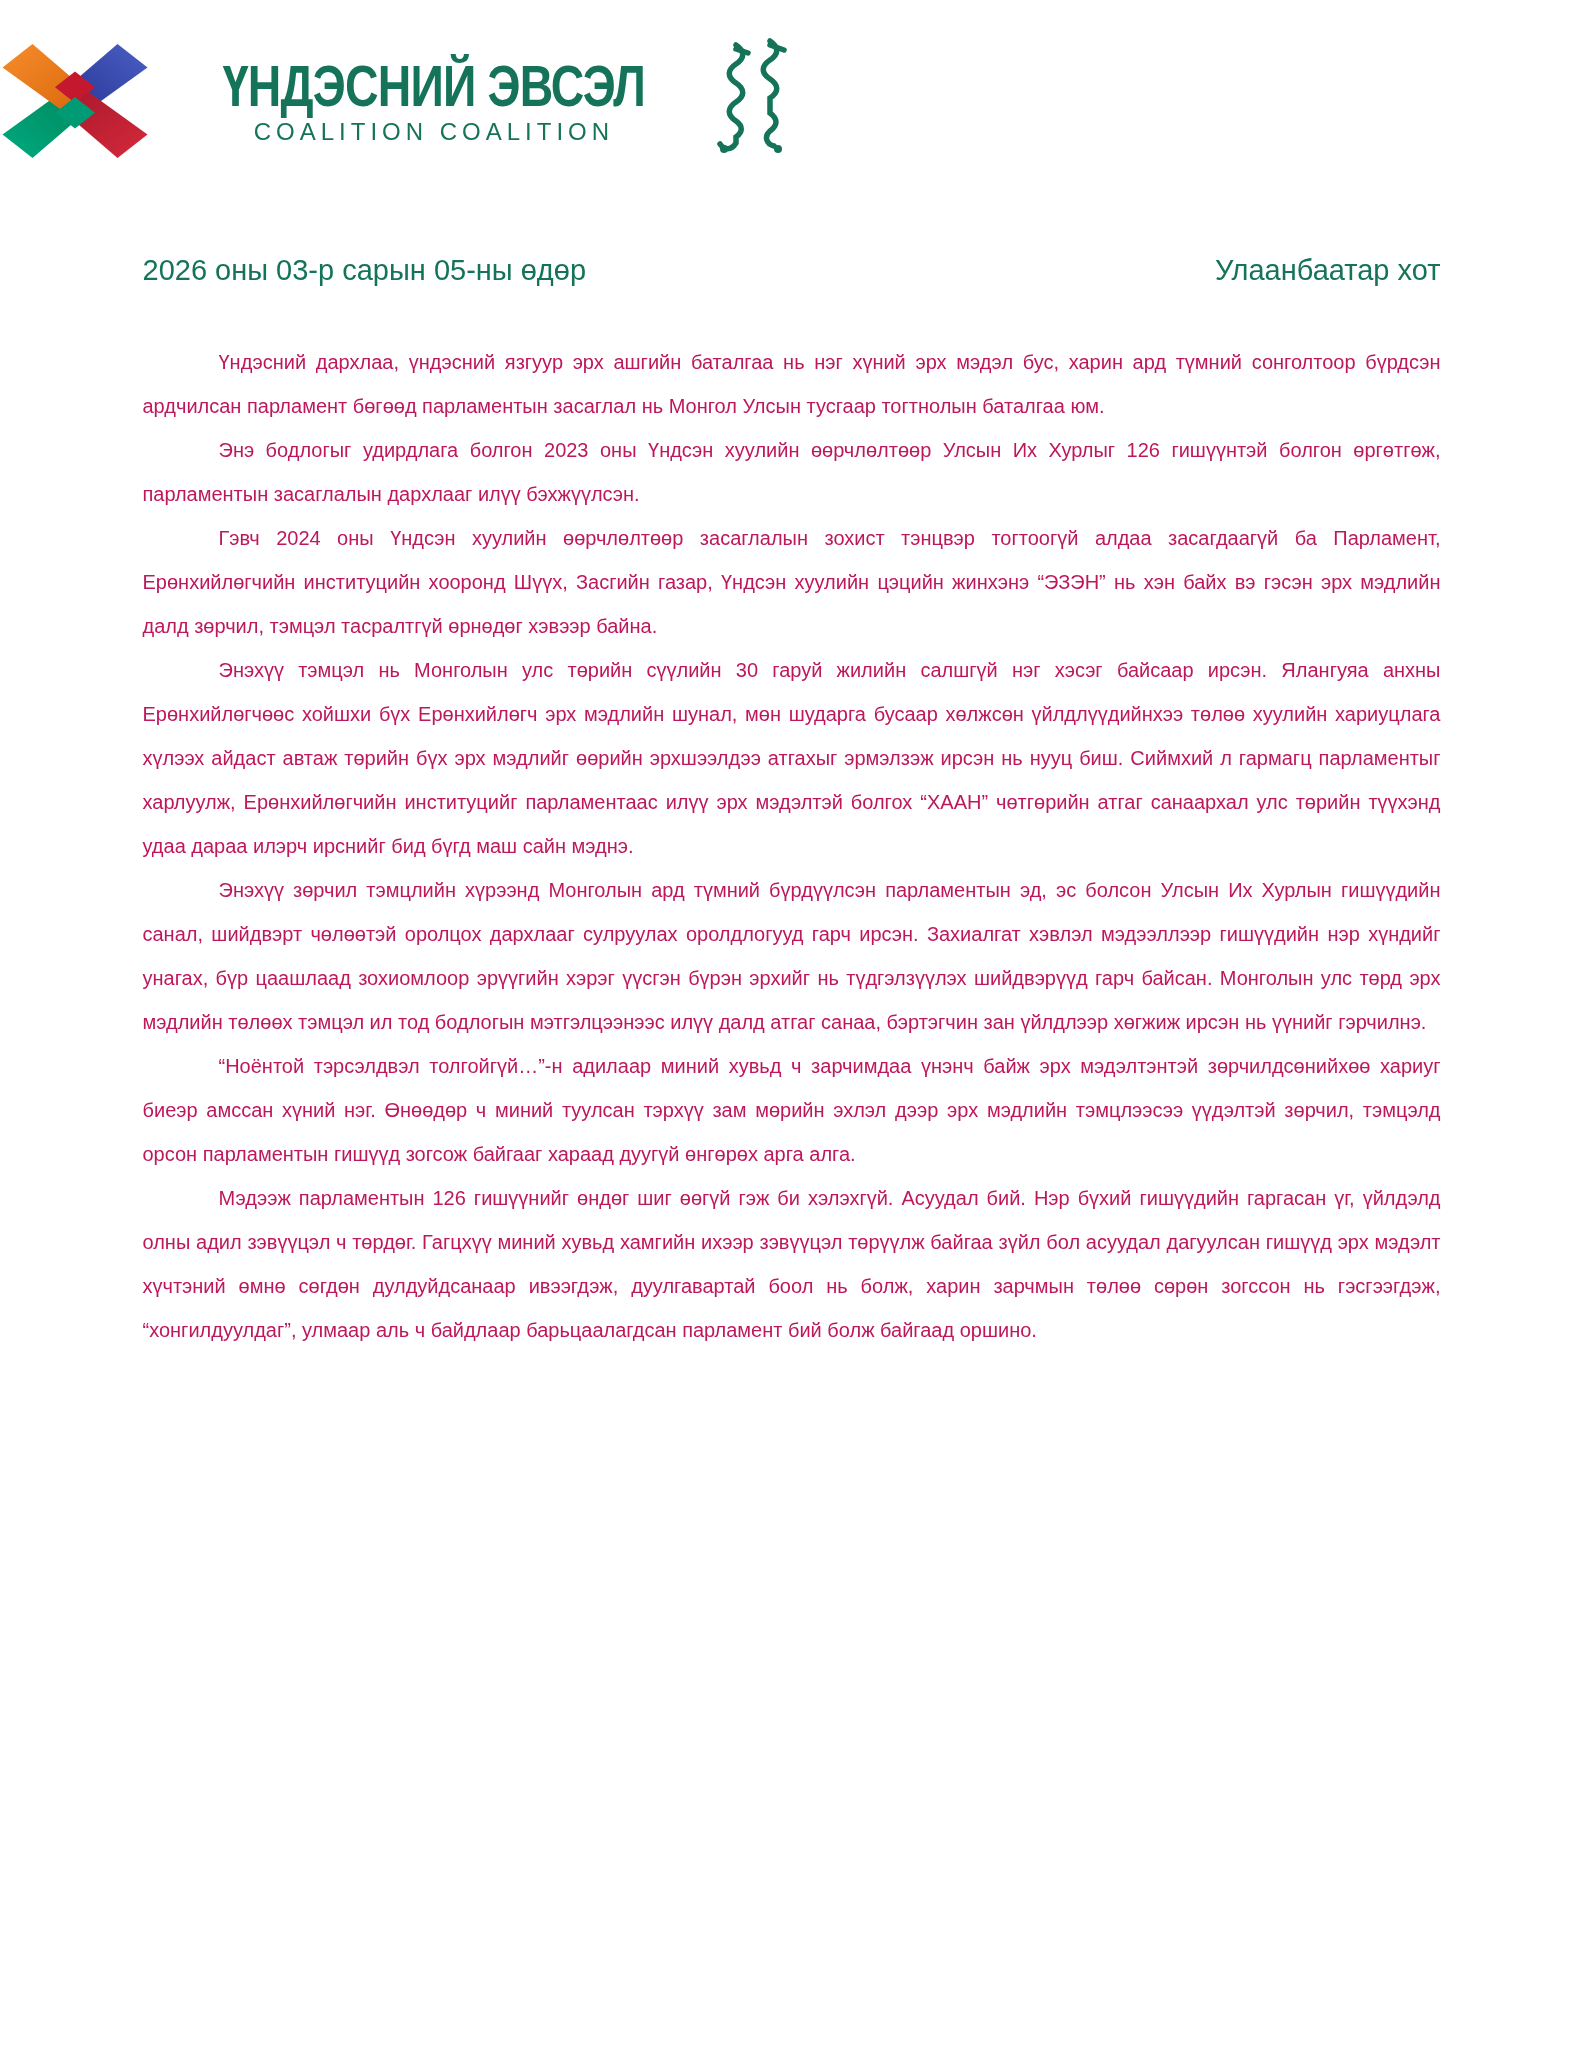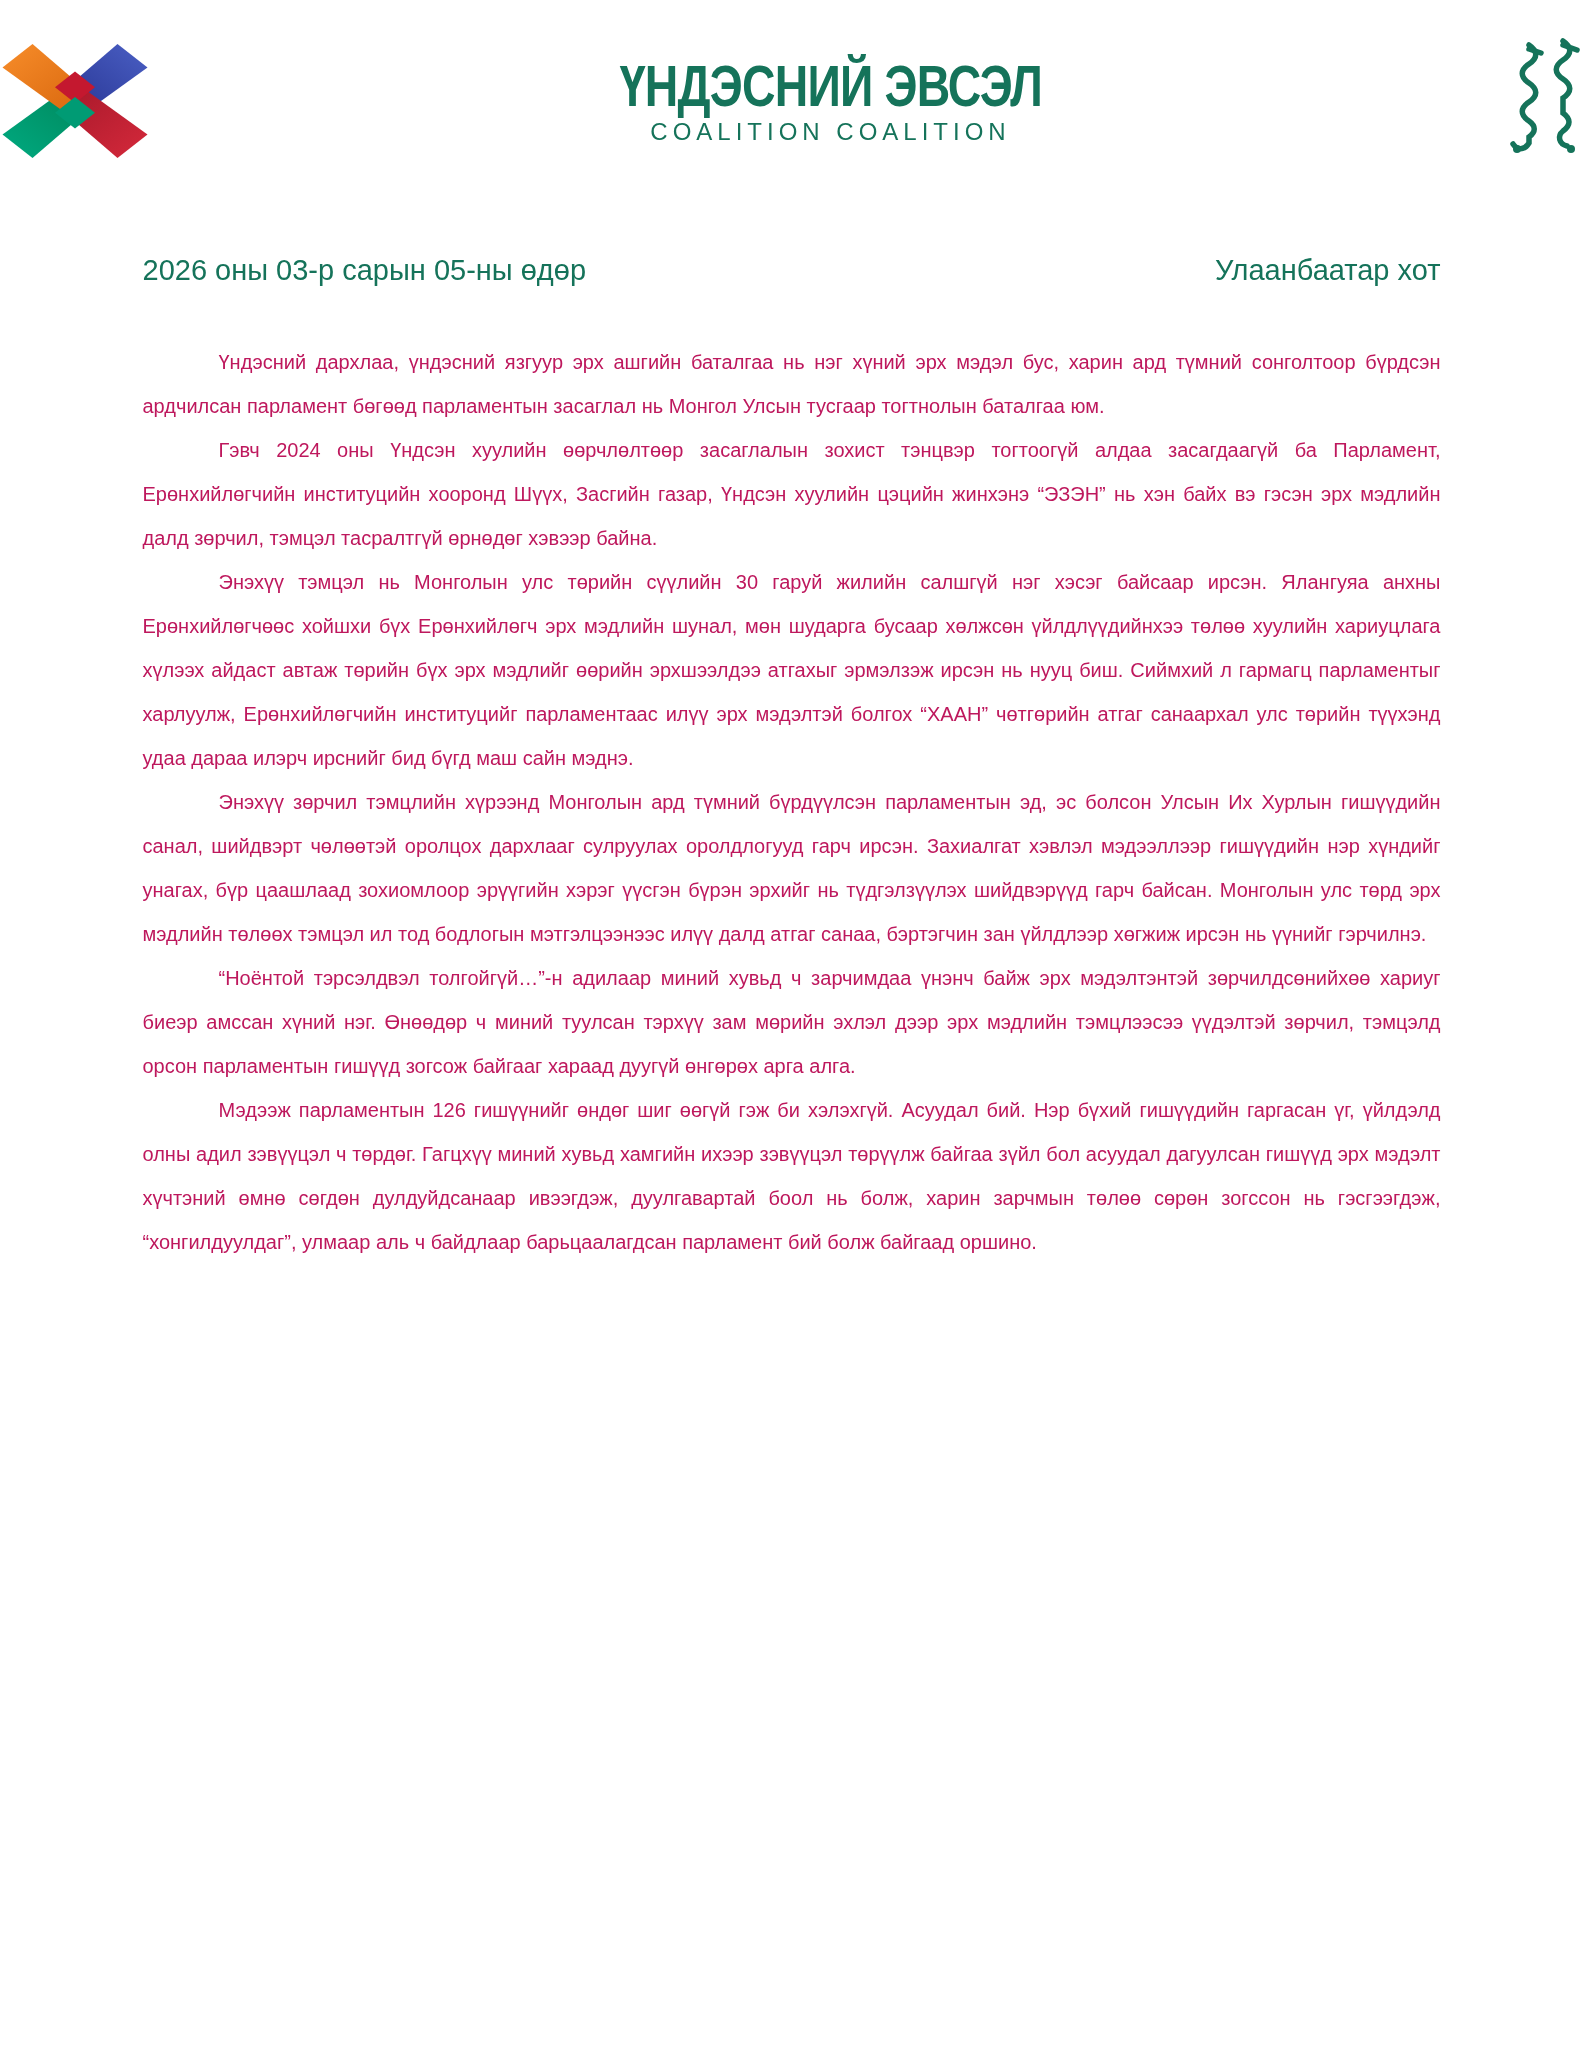--- a/index.html
+++ b/index.html
@@ -19,21 +19,21 @@
     overflow: hidden;
   }
   .content {
     width: 1298px;
     margin: 8px auto;
   }
 
   
   .logo-block {
     display: flex;
-    justify-content: space-between;
+    justify-content: flex-start;
     align-items: center;
     padding-top: 42px;
     gap: 16px;
   }
   .logo-x { display: block; }
   .logo-text {
     display: flex;
     flex-direction: column;
     align-items: center;
     margin-left: 4px;
@@ -145,20 +145,21 @@
   <div class="content">
 
     <div class="date-row">
       <span>2026 оны 03-р сарын 05-ны өдөр</span>
       <span>Улаанбаатар хот</span>
     </div>
 
 
     <main class="doc-body">
       <p>Үндэсний дархлаа, үндэсний язгуур эрх ашгийн баталгаа нь нэг хүний эрх мэдэл бус, харин ард түмний сонголтоор бүрдсэн ардчилсан парламент бөгөөд парламентын засаглал нь Монгол Улсын тусгаар тогтнолын баталгаа юм.</p>
+      <p>Энэ бодлогыг удирдлага болгон 2023 оны Үндсэн хуулийн өөрчлөлтөөр Улсын Их Хурлыг 126 гишүүнтэй болгон өргөтгөж, парламентын засаглалын дархлааг илүү бэхжүүлсэн.</p>
       <p>Гэвч 2024 оны Үндсэн хуулийн өөрчлөлтөөр засаглалын зохист тэнцвэр тогтоогүй алдаа засагдаагүй ба Парламент, Ерөнхийлөгчийн институцийн хооронд Шүүх, Засгийн газар, Үндсэн хуулийн цэцийн жинхэнэ “ЭЗЭН” нь хэн байх вэ гэсэн эрх мэдлийн далд зөрчил, тэмцэл тасралтгүй өрнөдөг хэвээр байна.</p>
       <p>Энэхүү тэмцэл нь Монголын улс төрийн сүүлийн 30 гаруй жилийн салшгүй нэг хэсэг байсаар ирсэн. Ялангуяа анхны Ерөнхийлөгчөөс хойшхи бүх Ерөнхийлөгч эрх мэдлийн шунал, мөн шударга бусаар хөлжсөн үйлдлүүдийнхээ төлөө хуулийн хариуцлага хүлээх айдаст автаж төрийн бүх эрх мэдлийг өөрийн эрхшээлдээ атгахыг эрмэлзэж ирсэн нь нууц биш. Сиймхий л гармагц парламентыг харлуулж, Ерөнхийлөгчийн институцийг парламентаас илүү эрх мэдэлтэй болгох “ХААН” чөтгөрийн атгаг санаархал улс төрийн түүхэнд удаа дараа илэрч ирснийг бид бүгд маш сайн мэднэ.</p>
       <p>Энэхүү зөрчил тэмцлийн хүрээнд Монголын ард түмний бүрдүүлсэн парламентын эд, эс болсон Улсын Их Хурлын гишүүдийн санал, шийдвэрт чөлөөтэй оролцох дархлааг сулруулах оролдлогууд гарч ирсэн. Захиалгат хэвлэл мэдээллээр гишүүдийн нэр хүндийг унагах, бүр цаашлаад зохиомлоор эрүүгийн хэрэг үүсгэн бүрэн эрхийг нь түдгэлзүүлэх шийдвэрүүд гарч байсан. Монголын улс төрд эрх мэдлийн төлөөх тэмцэл ил тод бодлогын мэтгэлцээнээс илүү далд атгаг санаа, бэртэгчин зан үйлдлээр хөгжиж ирсэн нь үүнийг гэрчилнэ.</p>
       <p>“Ноёнтой тэрсэлдвэл толгойгүй…”-н адилаар миний хувьд ч зарчимдаа үнэнч байж эрх мэдэлтэнтэй зөрчилдсөнийхөө хариуг биеэр амссан хүний нэг. Өнөөдөр ч миний туулсан тэрхүү зам мөрийн эхлэл дээр эрх мэдлийн тэмцлээсээ үүдэлтэй зөрчил, тэмцэлд орсон парламентын гишүүд зогсож байгааг хараад дуугүй өнгөрөх арга алга.</p>
       <p>Мэдээж парламентын 126 гишүүнийг өндөг шиг өөгүй гэж би хэлэхгүй. Асуудал бий. Нэр бүхий гишүүдийн гаргасан үг, үйлдэлд олны адил зэвүүцэл ч төрдөг. Гагцхүү миний хувьд хамгийн ихээр зэвүүцэл төрүүлж байгаа зүйл бол асуудал дагуулсан гишүүд эрх мэдэлт хүчтэний өмнө сөгдөн дулдуйдсанаар ивээгдэж, дуулгавартай боол нь болж, харин зарчмын төлөө сөрөн зогссон нь гэсгээгдэж, “хонгилдуулдаг”, улмаар аль ч байдлаар барьцаалагдсан парламент бий болж байгаад оршино.</p>
     </main>
 
   </div>
 </div>
 

